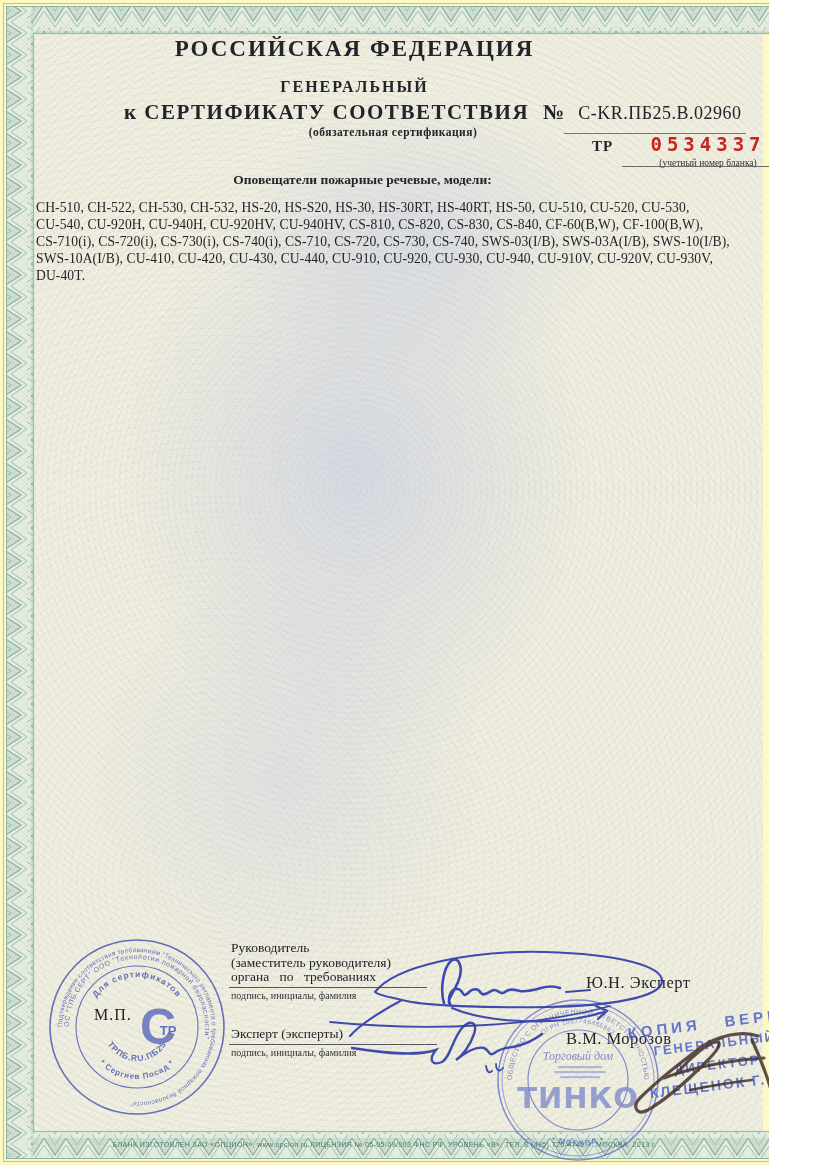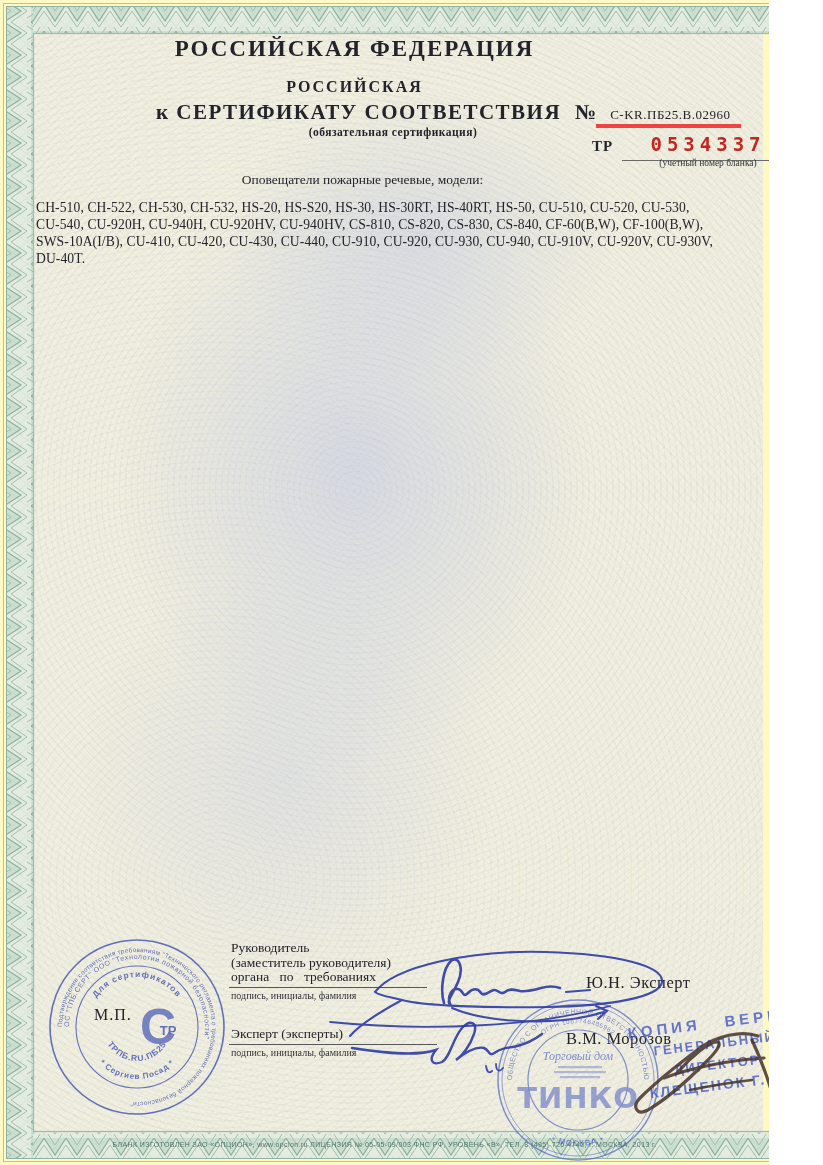--- a/index.html
+++ b/index.html
@@ -14,31 +14,31 @@
         repeating-radial-gradient(circle at 46% 42%, rgba(120,135,195,.06) 0 1.5px, rgba(0,0,0,0) 1.5px 6px),
         repeating-radial-gradient(circle at 28% 76%, rgba(120,135,195,.05) 0 1.5px, rgba(0,0,0,0) 1.5px 7px),
         repeating-linear-gradient(48deg, rgba(160,160,130,.05) 0 1px, rgba(0,0,0,0) 1px 5px),
         repeating-linear-gradient(-48deg, rgba(160,160,130,.05) 0 1px, rgba(0,0,0,0) 1px 5px);}
   .frame{position:absolute;left:0;top:0;}
   .abs{position:absolute;}
   .ctr{text-align:center;}
   .title{left:0;right:60px;top:36px;font-weight:bold;font-size:23px;letter-spacing:2px;}
   .subtitle{left:0;right:60px;top:78px;font-weight:bold;font-size:16px;letter-spacing:2px;}
   .certline{left:36px;right:28px;top:100px;display:flex;align-items:baseline;}
-  .certline .lbl{font-weight:bold;font-size:21px;letter-spacing:1.5px;margin-left:120px;white-space:nowrap;}
+  .certline .lbl{font-weight:bold;font-size:21px;letter-spacing:1.5px;margin-left:88px;white-space:nowrap;}
   .certline .nsign{font-weight:bold;font-size:21px;margin-left:14px;}
-  .certline .certno{flex:1;font-size:13px;letter-spacing:.5px;border-bottom:4px solid #ef4444;
-                    padding:0 4px 1px 14px;white-space:nowrap;}
+  .certline .certno{flex:1;font-size:18px;letter-spacing:.5px;border-bottom:1px solid #ef4444;
+                    padding:0 4px 9px 14px;white-space:nowrap;}
   .certkind{left:0;width:744px;top:126px;font-weight:bold;font-size:11.5px;letter-spacing:.5px;margin-left:21px;}
   .trlbl{left:592px;top:138px;font-weight:bold;font-size:15px;letter-spacing:1px;}
   .blankno{left:622px;top:133px;width:172px;text-align:center;border-bottom:1px solid #6a6a66;
            font-family:"DejaVu Sans Mono",monospace;font-weight:bold;font-size:19px;
-           letter-spacing:5px;color:#c4261f;padding-bottom:5px;}
+           letter-spacing:5px;color:#c4261f;padding-bottom:11px;}
   .blankcap{left:622px;top:158px;width:172px;text-align:center;font-size:9.5px;color:#33333a;}
-  .modhead{left:0;right:44px;top:172px;font-weight:normal;font-size:13.5px;}
+  .modhead{left:0;right:44px;top:172px;font-weight:bold;font-size:13.5px;}
   .models{left:36px;top:189px;width:760px;font-size:13.6px;letter-spacing:.1px;margin-top:11px;}
   .models div{white-space:nowrap;line-height:16.9px;}
   .rolehead{left:231px;top:941px;width:230px;font-size:13.5px;line-height:14.6px;}
   .rolehead .sp{word-spacing:7px;}
   .sigline1{left:229px;top:987px;width:198px;height:1px;background:#55555a;}
   .sigcap1{left:231px;top:990px;font-size:10px;color:#33333a;}
   .name1{left:586px;top:973px;font-size:16.5px;letter-spacing:.5px;}
   .expert{left:231px;top:1026px;font-size:13.5px;}
   .sigline2{left:229px;top:1044px;width:208px;height:1px;background:#55555a;}
   .sigcap2{left:231px;top:1047px;font-size:10px;color:#33333a;}
@@ -83,35 +83,36 @@
     <rect x="3.5" y="3.5" width="816" height="1158" fill="none" stroke="#a9c6b6" stroke-width="1"></rect>
     <rect x="6" y="6" width="811" height="27" fill="url(#pzH)"></rect>
     <rect x="6" y="1132" width="811" height="27" fill="url(#pzH)"></rect>
     <rect x="6" y="6" width="27" height="1153" fill="url(#pzV)"></rect>
     <rect x="790" y="6" width="27" height="1153" fill="url(#pzV)"></rect>
     <rect x="6.5" y="6.5" width="810" height="1152" fill="none" stroke="#8fb2a0" stroke-width="1"></rect>
     <rect x="33.5" y="33.5" width="756" height="1098" fill="none" stroke="#9bbcab" stroke-width="1.2"></rect>
   </svg>
 
   <div class="abs ctr title">РОССИЙСКАЯ ФЕДЕРАЦИЯ</div>
-  <div class="abs ctr subtitle">РОССИЙСКАЯ</div>
+  <div class="abs ctr subtitle">ГЕНЕРАЛЬНЫЙ</div>
   <div class="abs certline">
     <span class="lbl">к СЕРТИФИКАТУ СООТВЕТСТВИЯ</span>
     <span class="nsign">№</span>
     <span class="certno">С-KR.ПБ25.В.02960</span>
   </div>
   <div class="abs ctr certkind">(обязательная сертификация)</div>
   <div class="abs trlbl">ТР</div>
   <div class="abs blankno">0534337</div>
   <div class="abs blankcap">(учетный номер бланка)</div>
 
   <div class="abs ctr modhead">Оповещатели пожарные речевые, модели:</div>
   <div class="abs models">
     <div>CH-510, CH-522, CH-530, CH-532, HS-20, HS-S20, HS-30, HS-30RT,  HS-40RT, HS-50, CU-510, CU-520, CU-530,</div>
     <div>CU-540, CU-920H, CU-940H, CU-920HV, CU-940HV, CS-810, CS-820, CS-830, CS-840, CF-60(B,W), CF-100(B,W),</div>
+    <div>CS-710(i), CS-720(i), CS-730(i), CS-740(i),  CS-710, CS-720, CS-730, CS-740, SWS-03(I/B), SWS-03A(I/B), SWS-10(I/B),</div>
     <div>SWS-10A(I/B), CU-410, CU-420, CU-430, CU-440, CU-910, CU-920, CU-930, CU-940, CU-910V, CU-920V, CU-930V,</div>
     <div>DU-40T.</div>
   </div>
 
   <div class="abs mp">М.П.</div>
   <div class="abs rolehead">
     <div>Руководитель</div>
     <div>(заместитель руководителя)</div>
     <div class="sp">органа по требованиях</div>
   </div>

